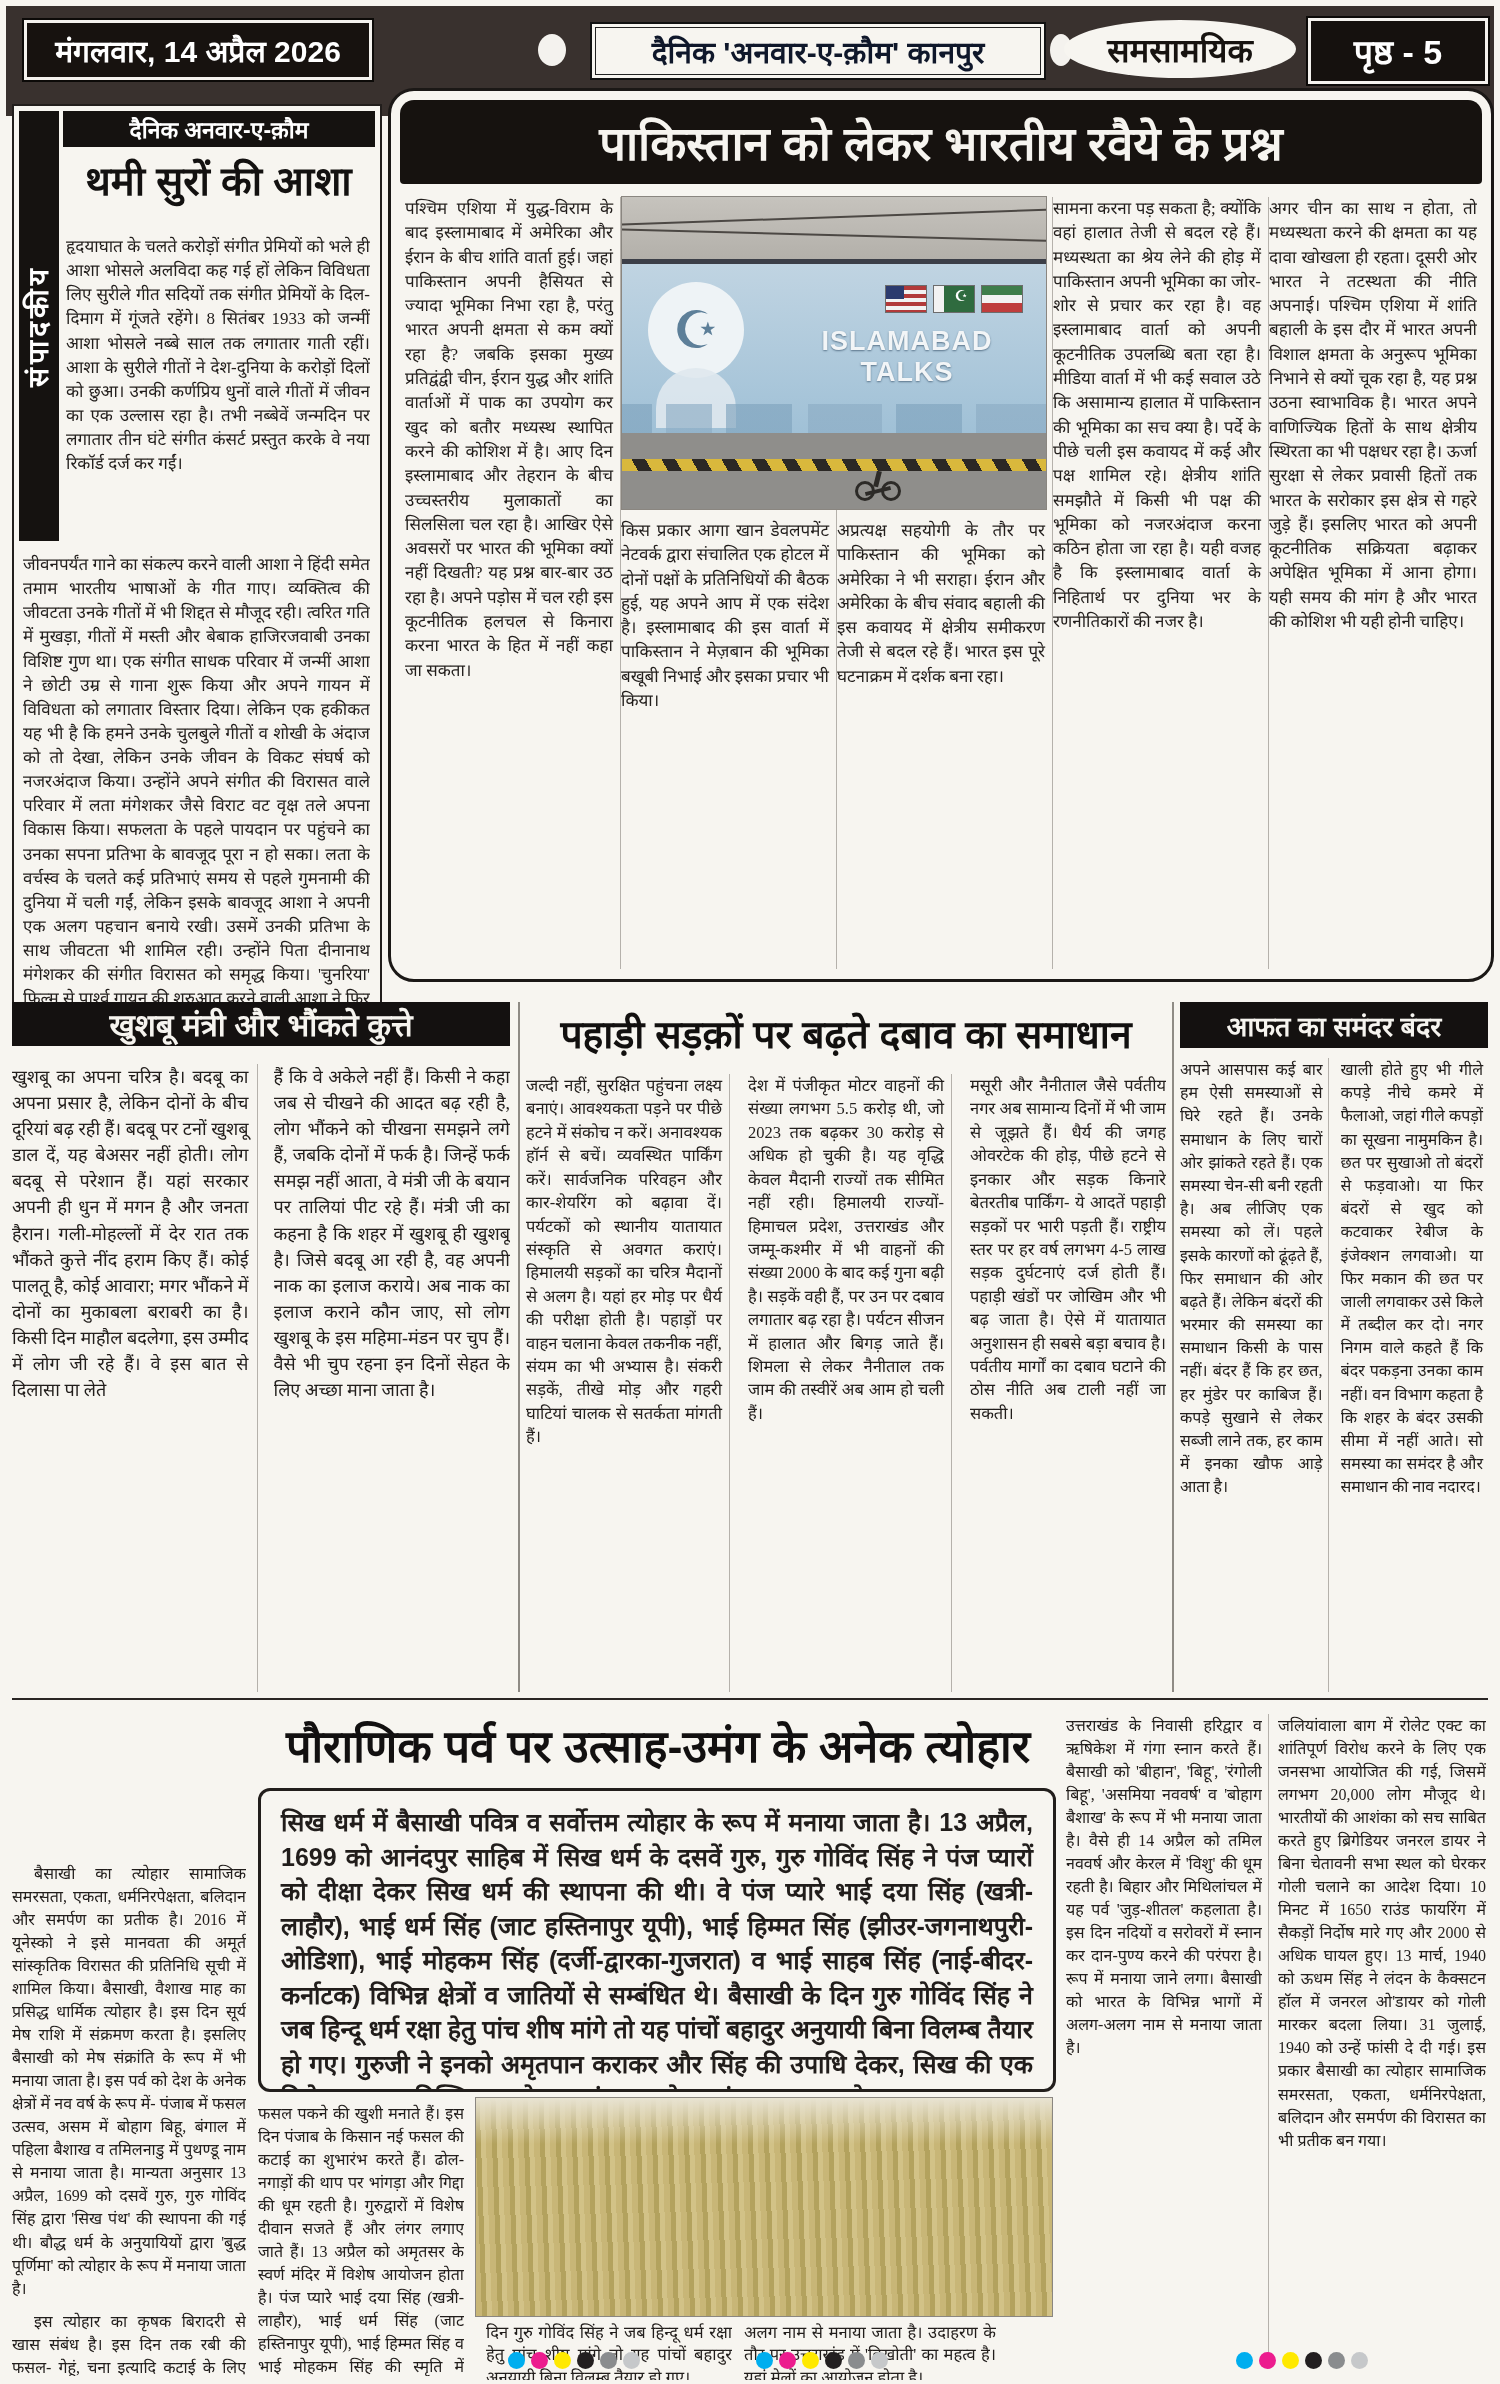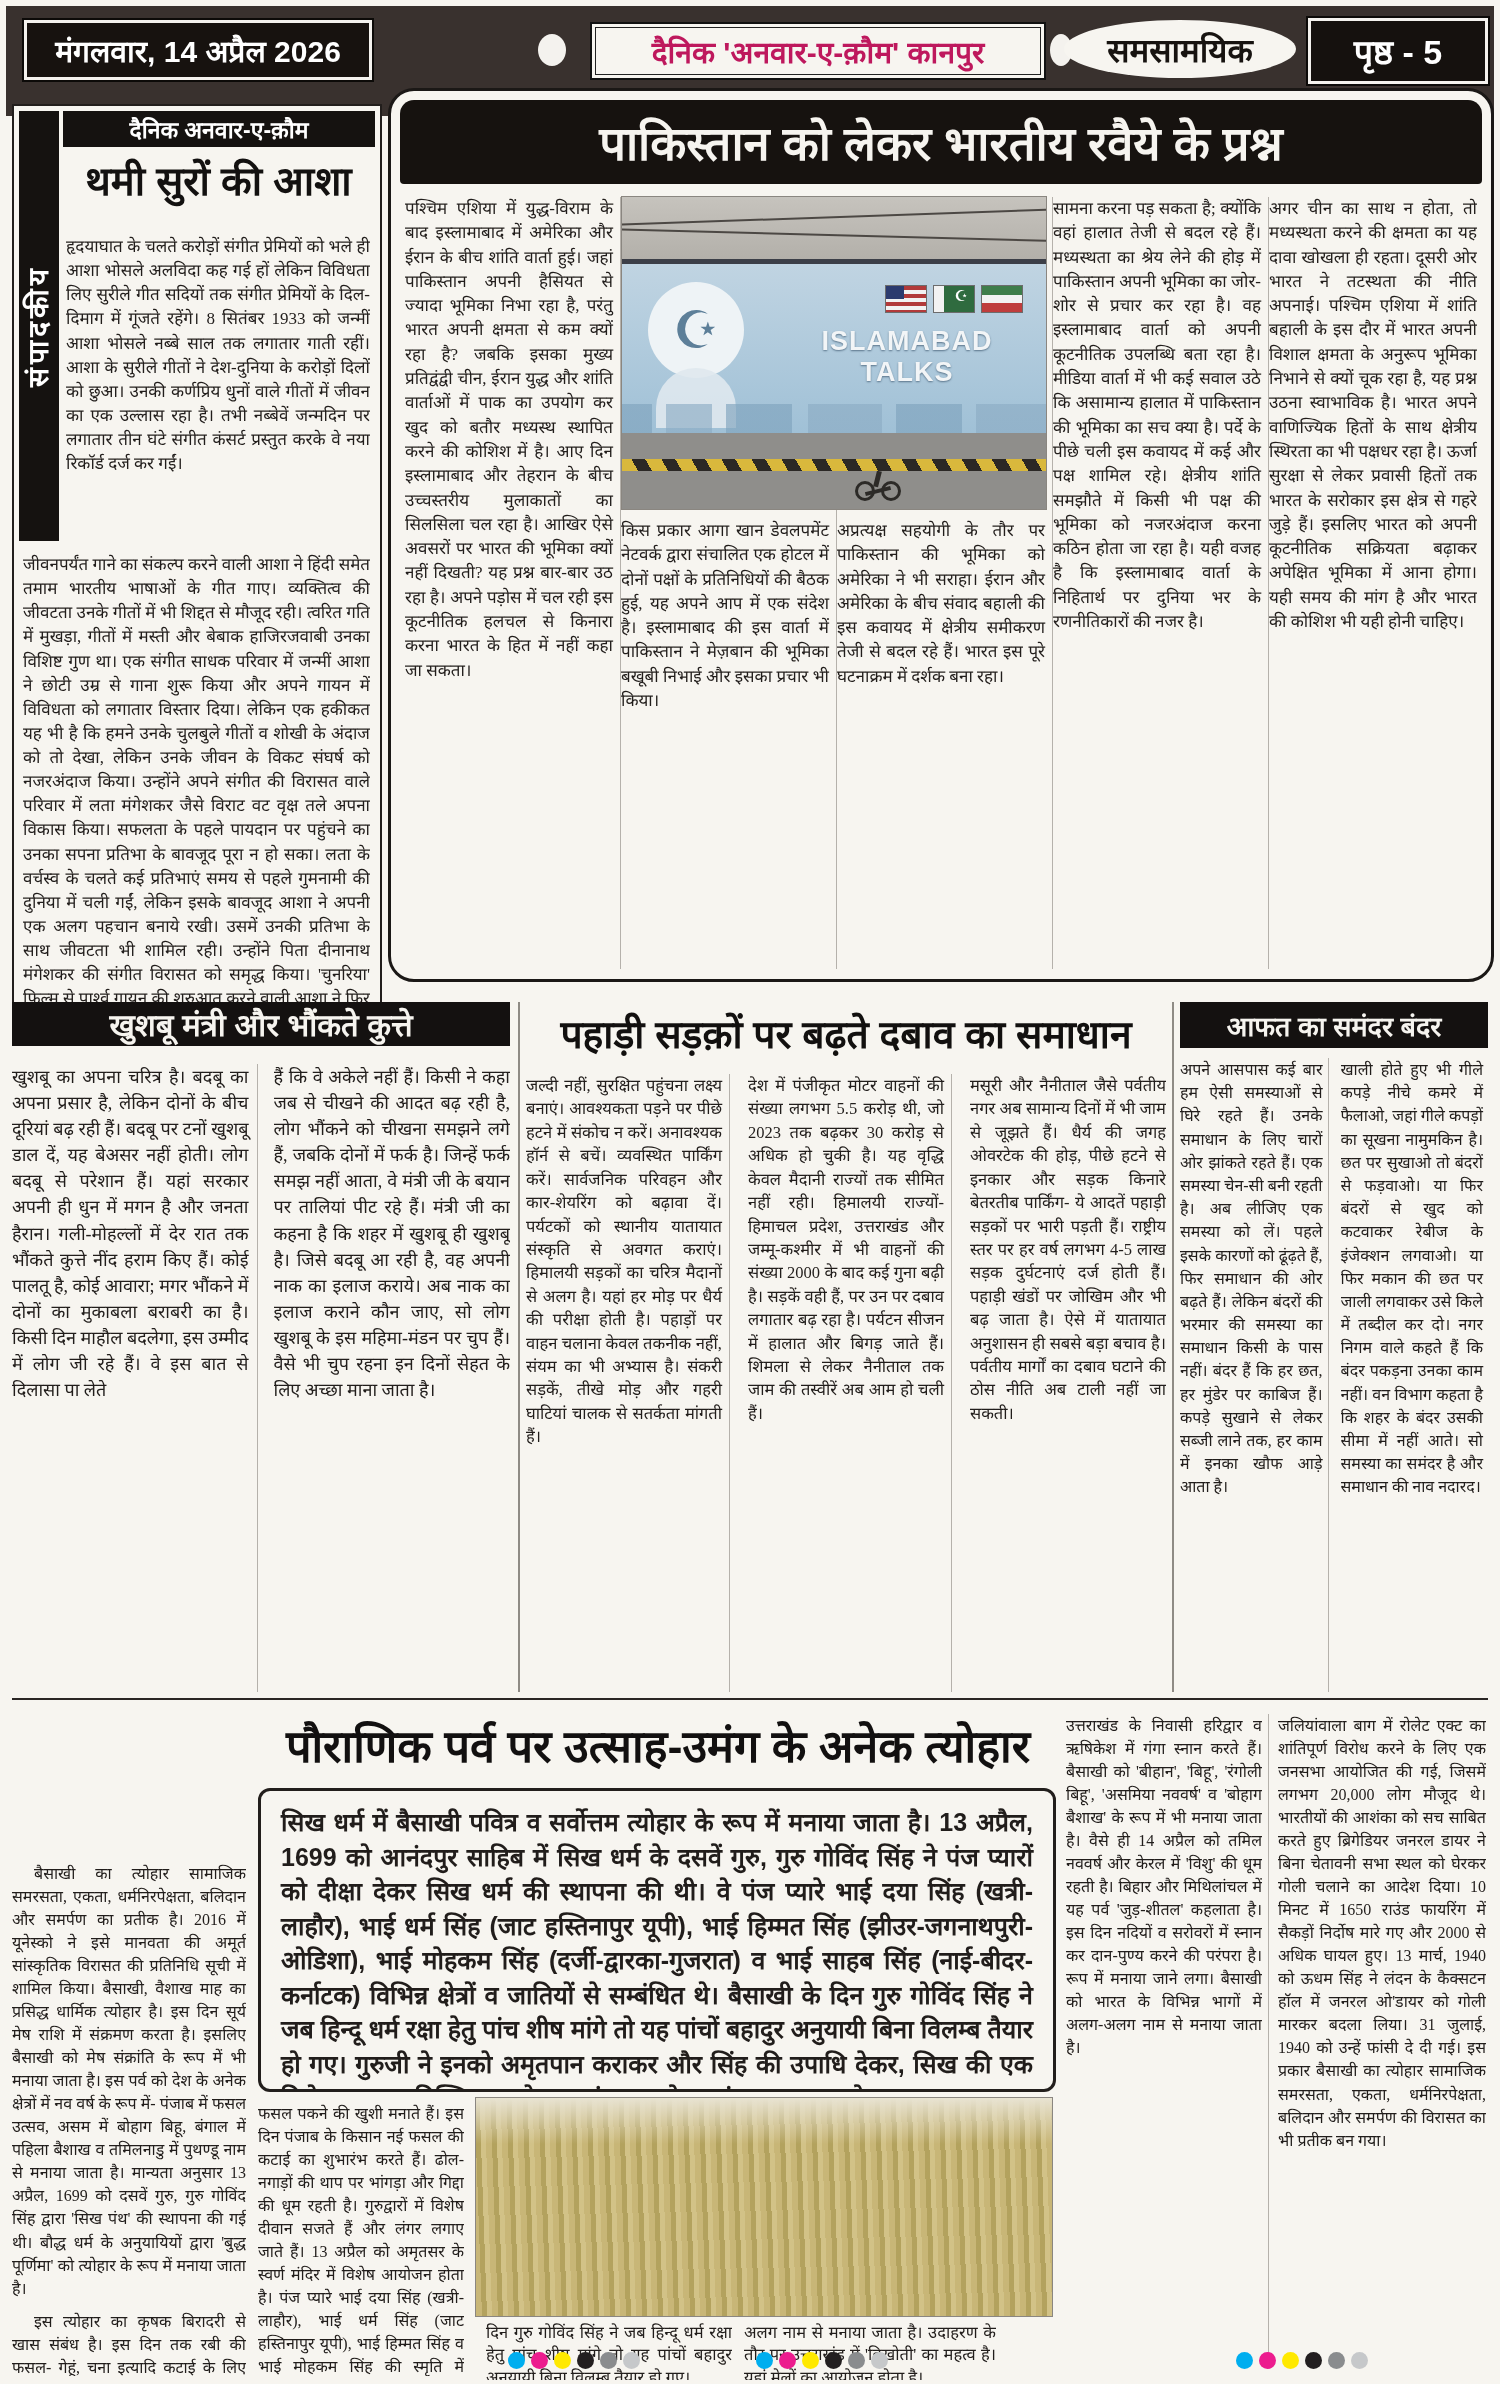--- a/index.html
+++ b/index.html
@@ -8,21 +8,21 @@
   .jtxt{text-align:justify;overflow:hidden;}
   
   .masthead{position:absolute;left:6px;top:6px;width:1488px;height:110px;background:#39312e;}
   .datebox{position:absolute;left:16px;top:12px;width:348px;height:60px;background:#17120f;
            border:2px solid #0c0a08;box-shadow:inset 0 0 0 3px #f4f2ee;display:flex;align-items:center;justify-content:center;}
   .datebox span{color:#fff;font-family:"Liberation Sans","DejaVu Sans",sans-serif;font-weight:bold;font-size:30px;}
   .mdot{position:absolute;top:28px;width:28px;height:32px;background:#f4f2ee;border-radius:50%;}
   .paperbox{position:absolute;left:584px;top:16px;width:452px;height:54px;background:#f7f5f0;
             border:2px solid #111;box-shadow:inset 0 0 0 3px #f7f5f0, inset 0 0 0 4px #222;
             display:flex;align-items:center;justify-content:center;}
-  .paperbox span{font-family:"Liberation Sans","DejaVu Sans",sans-serif;font-weight:bold;font-size:30px;color:#be185d;}
+  .paperbox span{font-family:"Liberation Sans","DejaVu Sans",sans-serif;font-weight:bold;font-size:30px;color:#0f172a;}
   .oval{position:absolute;left:1058px;top:14px;width:232px;height:58px;background:#f7f5f0;border-radius:50%;
         display:flex;align-items:center;justify-content:center;}
   .oval span{font-family:"Liberation Sans","DejaVu Sans",sans-serif;font-weight:bold;font-size:33px;color:#171310;}
   .pagebox{position:absolute;left:1300px;top:10px;width:180px;height:66px;background:#15110e;
            border:2px solid #0c0a08;box-shadow:inset 0 0 0 3px #f4f2ee;display:flex;align-items:center;justify-content:center;}
   .pagebox span{color:#fff;font-family:"Liberation Sans","DejaVu Sans",sans-serif;font-weight:bold;font-size:34px;}
   
   .editorial{position:absolute;left:12px;top:104px;width:366px;height:928px;border:2px solid #221e1c;background:#f7f5f0;}
   .ed-side{position:absolute;left:5px;top:5px;width:40px;height:430px;background:#151210;display:flex;align-items:center;justify-content:center;}
   .ed-side span{writing-mode:vertical-rl;transform:rotate(180deg);color:#fff;font-weight:bold;font-size:28px;

